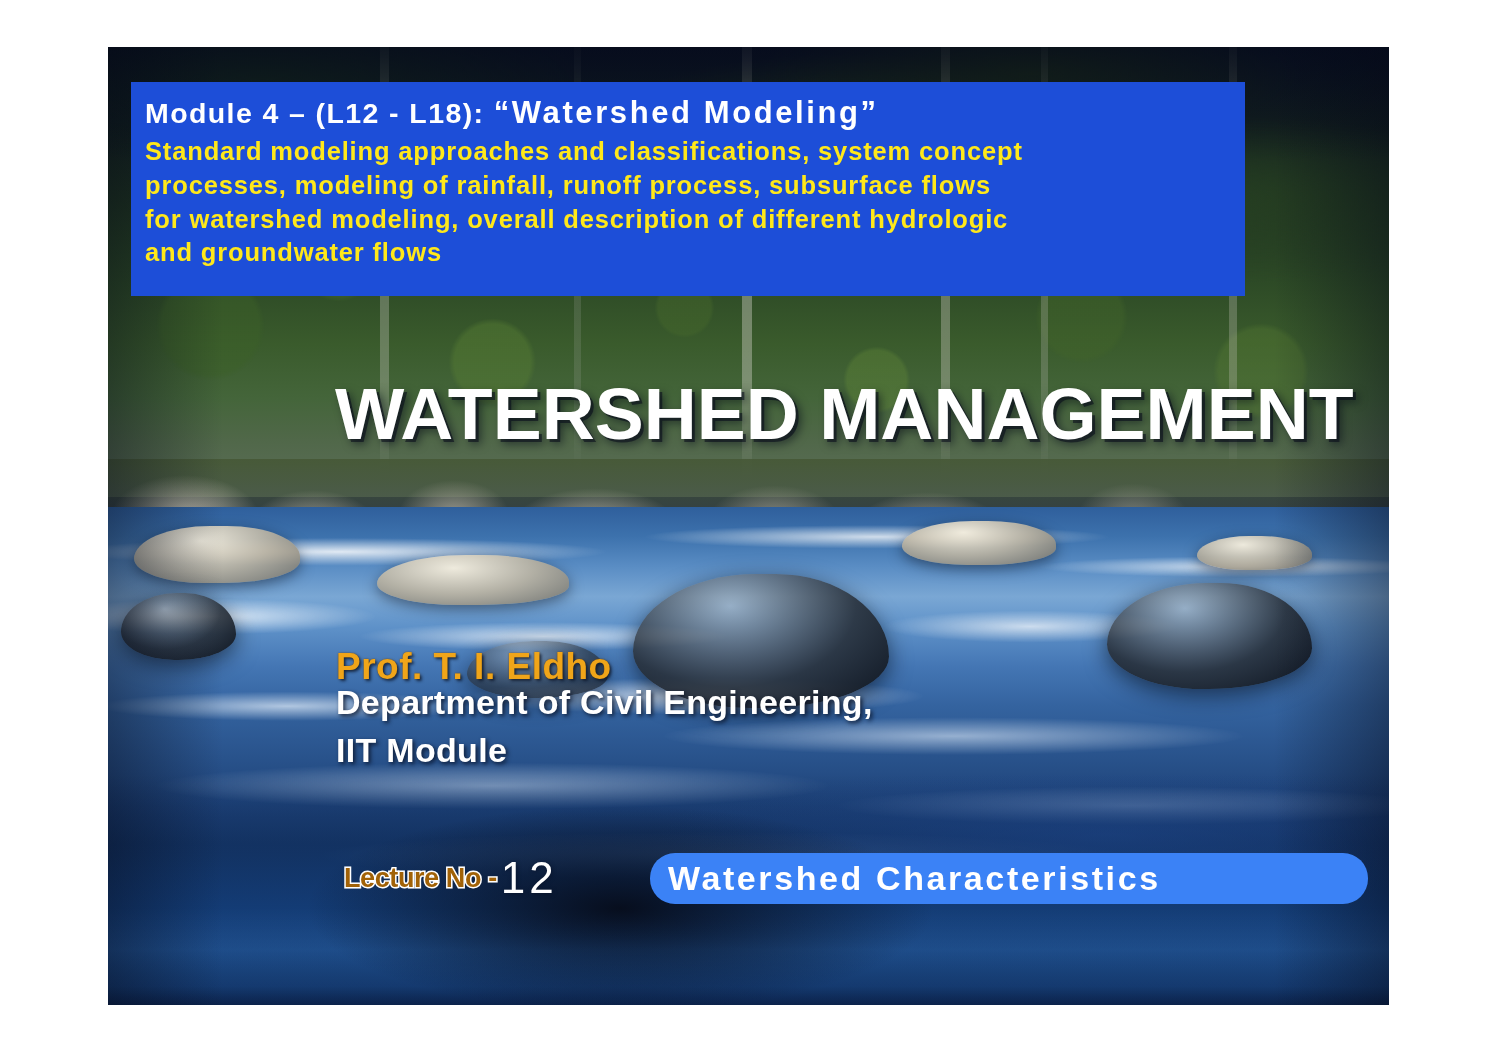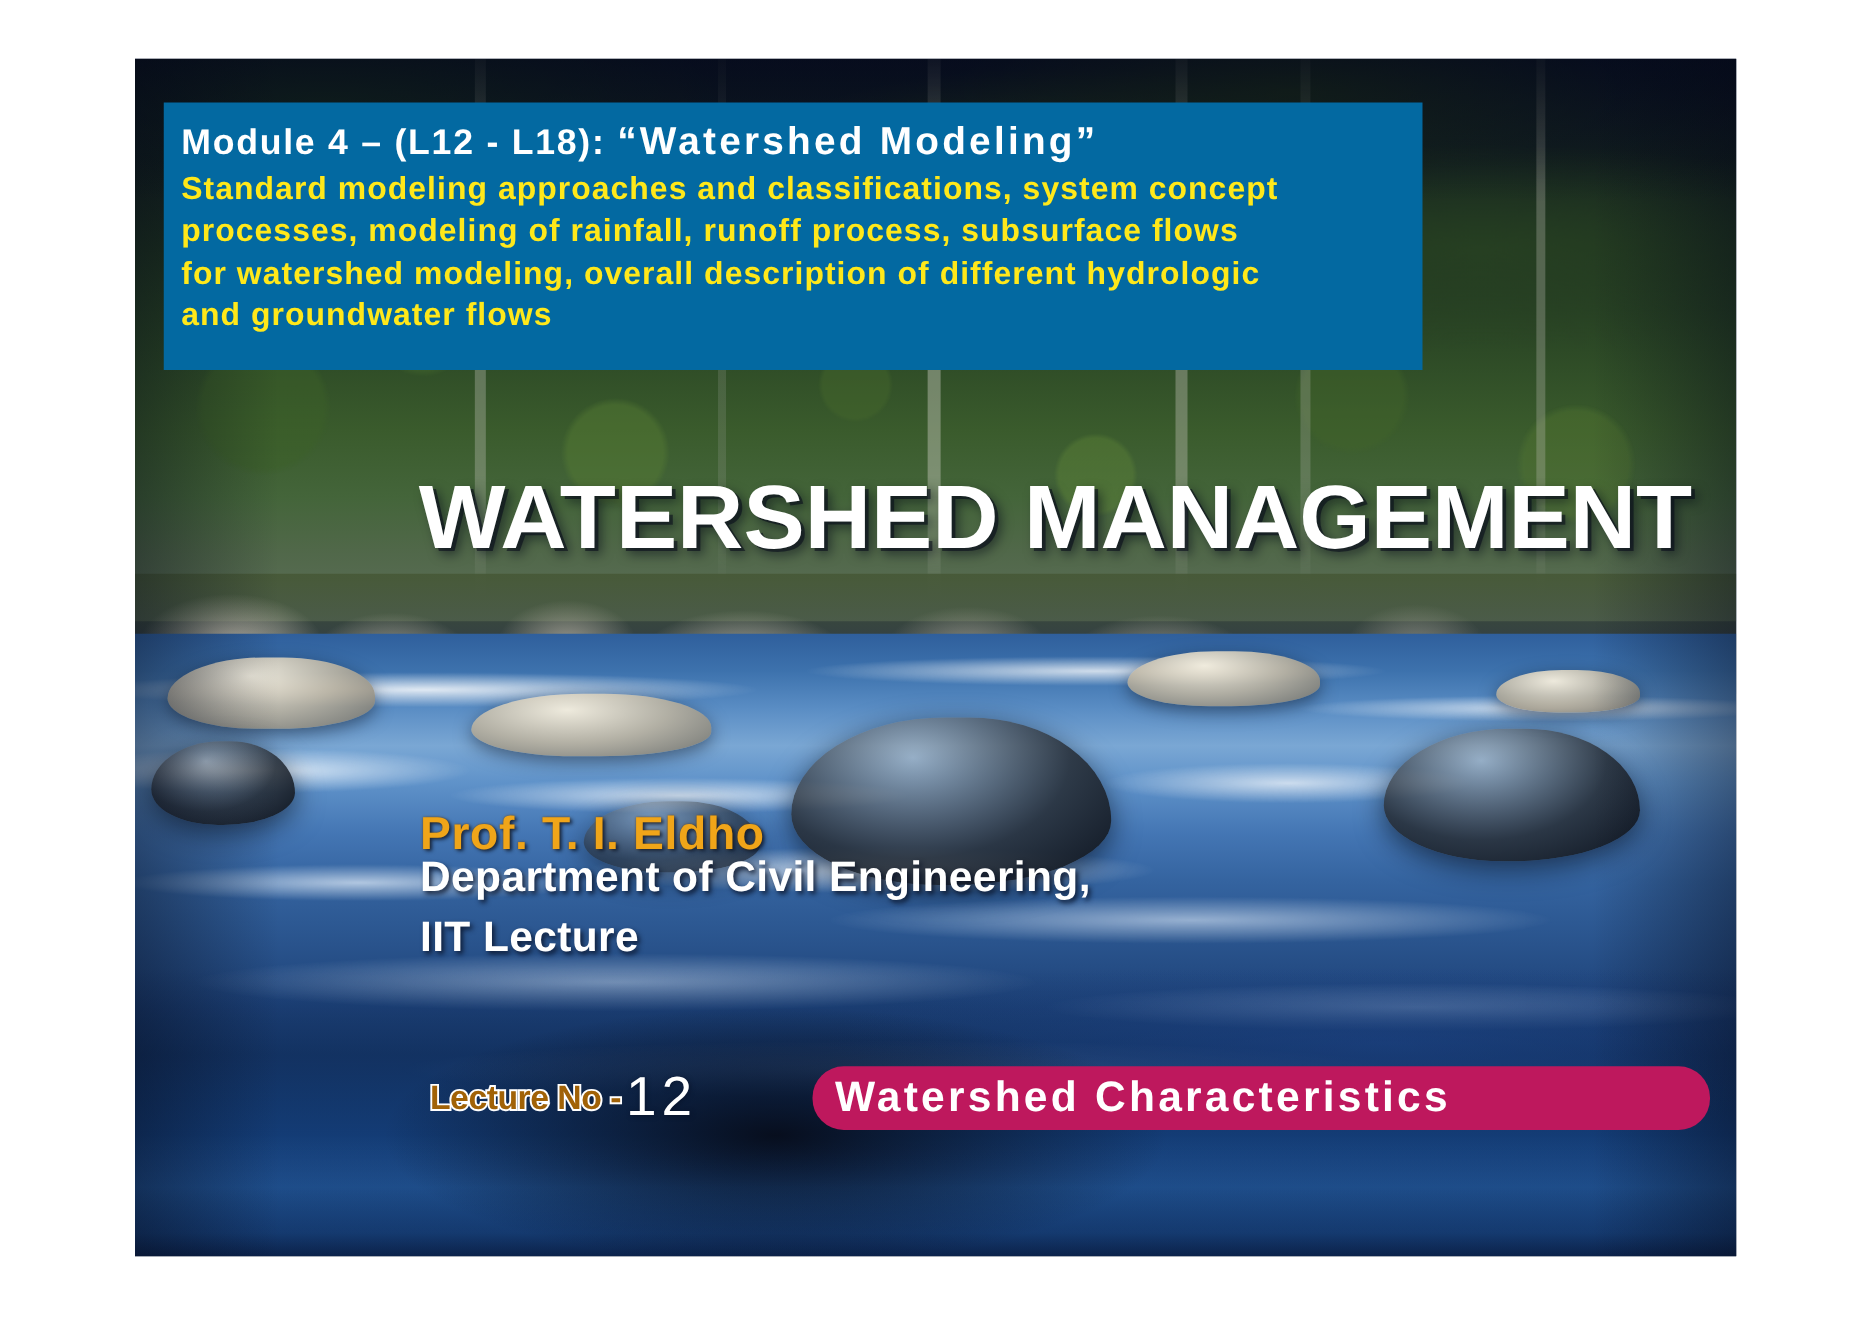--- a/index.html
+++ b/index.html
@@ -140,23 +140,23 @@
       linear-gradient(90deg, rgba(4,8,22,.42) 0%, rgba(4,8,22,0) 9%, rgba(4,8,22,0) 91%, rgba(4,8,22,.42) 100%),
       linear-gradient(0deg, rgba(4,8,22,.25) 0%, rgba(4,8,22,0) 10%);
     pointer-events:none;
   }
 
   
   #module-banner {
     position: absolute;
     left: 131px;
     top: 82px;
-    width: 1007px;
+    width: 1114px;
     height: 214px;
-    background: #0369a1;
+    background: #1d4ed8;
     padding: 12px 0 0 14px;
     box-sizing: border-box;
   }
   #module-title-line {
     font-size: 28.5px;
     font-weight: bold;
     letter-spacing: 1.4px;
     color: #ffffff;
     white-space: nowrap;
     line-height: 1.25;
@@ -243,21 +243,21 @@
     margin-left: 4px;
     text-shadow: 1px 1px 4px rgba(6,14,34,.6);
     white-space: nowrap;
   }
   #lecture-topic-banner {
     position: absolute;
     left: 650px;
     top: 853px;
     width: 718px;
     height: 51px;
-    background: #be185d;
+    background: #3b82f6;
     display: flex;
     align-items: center;
     border-radius: 25px;
   }
   #lecture-topic-text {
     font-size: 34px;
     font-weight: bold;
     color: #ffffff;
     letter-spacing: 2.6px;
     padding-left: 18px;
@@ -299,21 +299,21 @@
     <div>for watershed modeling, overall description of different hydrologic</div>
     <div>and groundwater flows</div>
   </div>
 </div>
 
 <div id="watershed-heading">WATERSHED MANAGEMENT</div>
 
 <div id="author-block">
   <div id="author-name">Prof. T. I. Eldho</div>
   <div class="author-line">Department of Civil Engineering,</div>
-  <div class="author-line">IIT Lecture</div>
+  <div class="author-line">IIT Module</div>
 </div>
 
 <div id="lecture-row">
   <span id="lecture-no-label">Lecture No -</span>
   <span id="lecture-number">12</span>
 </div>
 
 <div id="lecture-topic-banner">
   <span id="lecture-topic-text">Watershed Characteristics</span>
 </div>

